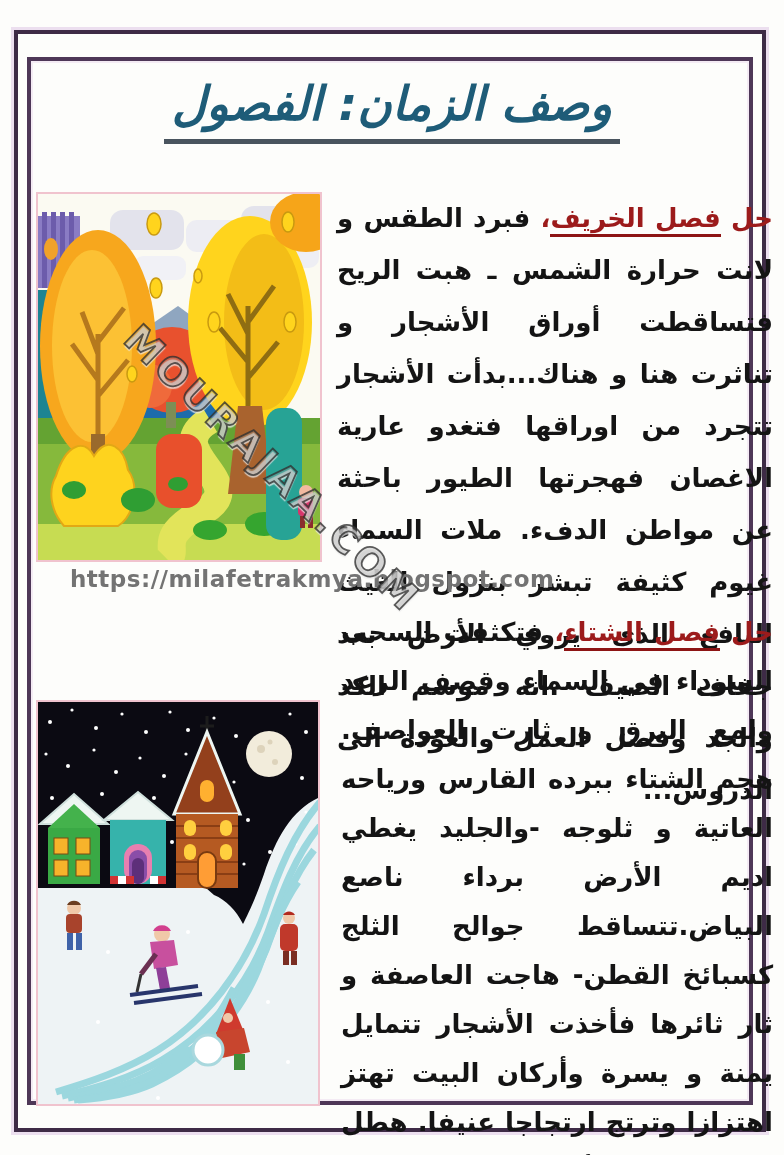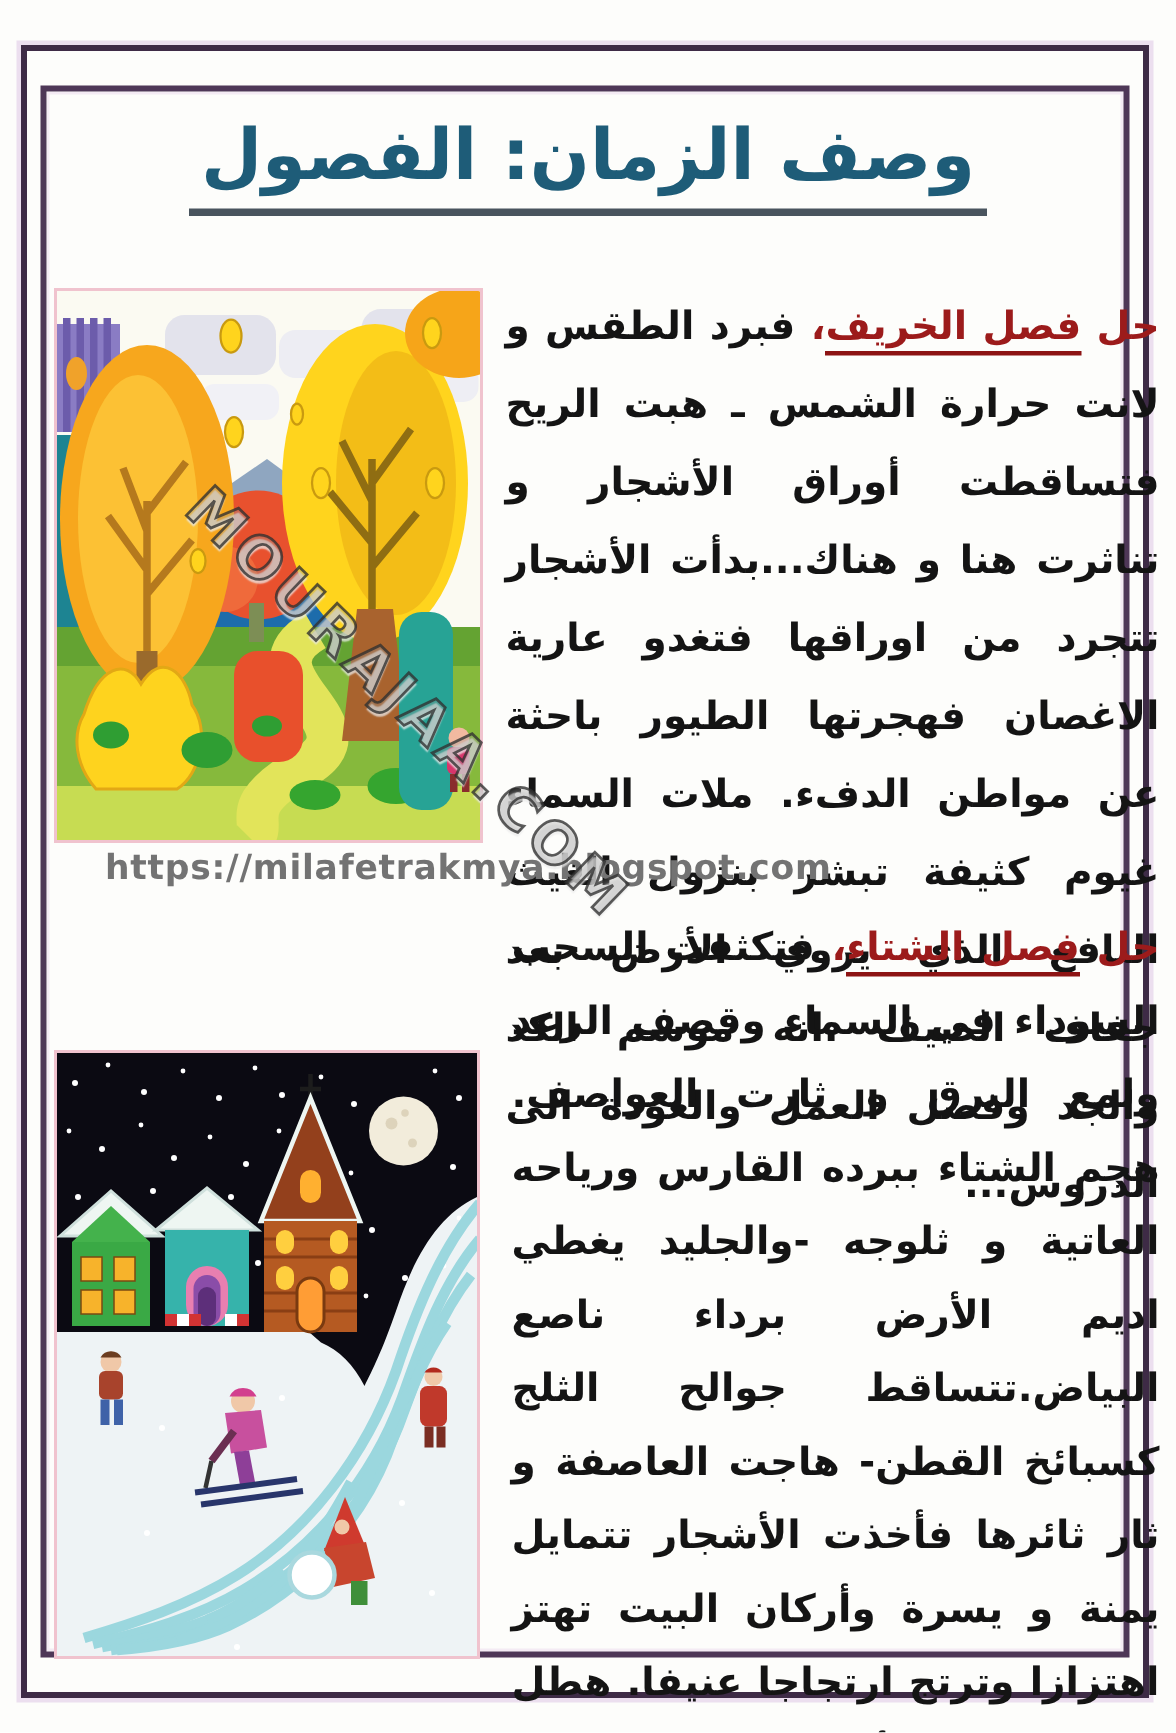--- a/index.html
+++ b/index.html
@@ -4,21 +4,21 @@
 <style>
   html,body{margin:0;padding:0;background:#ffffff;}
   .page{
     position:relative;width:784px;height:1155px;overflow:hidden;
     background:#fdfdfb;font-family:"DejaVu Sans",sans-serif;
   }
   .frame-outer{position:absolute;left:14px;top:30px;width:744px;height:1094px;
     border:4px solid #3e2b46;box-shadow:0 0 0 3px rgba(216,186,224,.45);}
   .frame-inner{position:absolute;left:27px;top:57px;width:718px;height:1040px;
     border:4px solid #4e3757;box-shadow:inset 0 0 0 2px rgba(226,200,232,.35);}
-  .title-wrap{position:absolute;left:0;top:76px;width:100%;text-align:center;z-index:3;}
+  .title-wrap{position:absolute;left:0;top:76px;width:100%;text-align:center;z-index:3;font-style:italic;}
   .title-wrap span{
     display:inline-block;font-size:47px;font-weight:bold;color:#1e5c78;
     padding:0 8px 8px;border-bottom:5px solid #49545e;letter-spacing:1px;
   }
   .para{direction:rtl;text-align:justify;font-weight:bold;color:#141414;z-index:2;margin-left:11px;}
   .autumn-para{position:absolute;left:326px;top:192px;width:436px;font-size:26px;line-height:52px;}
   .winter-para{position:absolute;left:330px;top:608px;width:432px;font-size:26px;line-height:49px;}
   .season-red{color:#9c1b1b;}
   .season-underline{border-bottom:3px solid #8d1414;padding-bottom:1px;}
   .url-caption{position:absolute;left:70px;top:566px;width:370px;font-size:23px;

